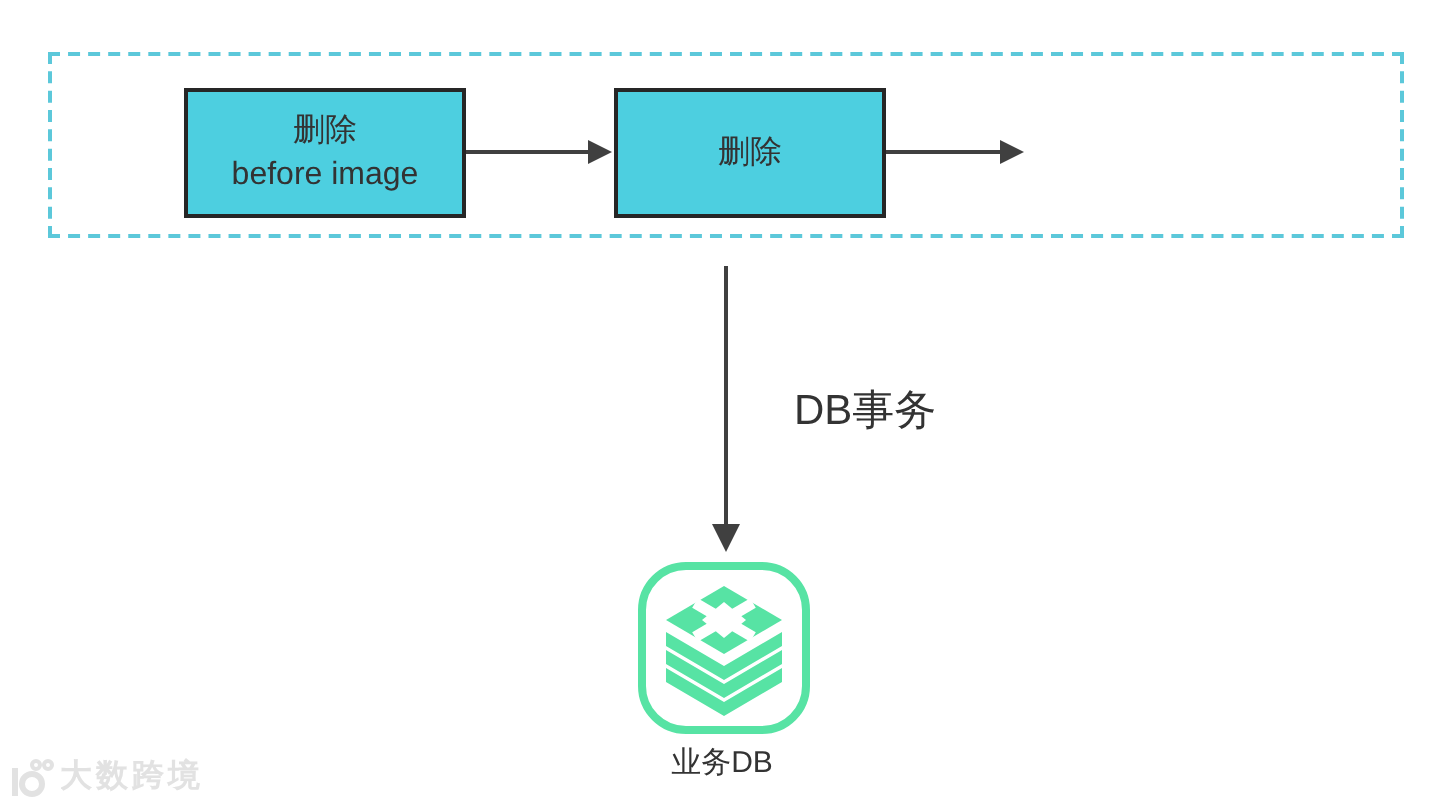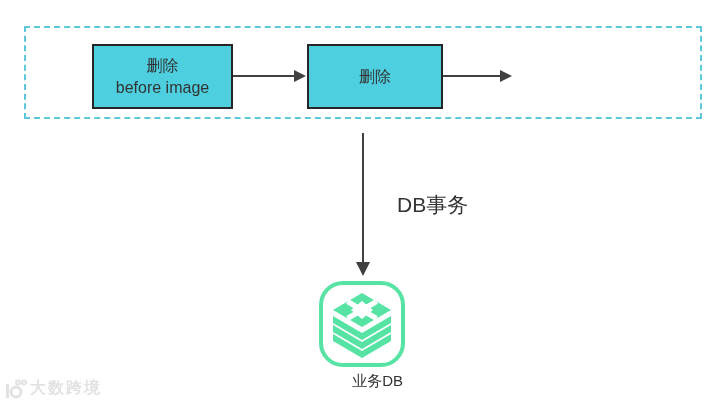--- a/index.html
+++ b/index.html
@@ -72,23 +72,23 @@
     white-space: nowrap;
     margin-left: 24px;
   }
   .db-icon-wrap {
     position: absolute;
     left: 317px; top: 279px;
     width: 90px; height: 90px;
   }
   .db-label {
     position: absolute;
-    left: 293px; top: 372px;
+    left: 306px; top: 372px;
     width: 110px;
-    text-align: right;
+    text-align: center;
     font-size: 15px;
     color: var(--text, #333333);
   }
   .watermark {
     position: absolute;
     left: 5px; top: 378px;
     display: flex;
     align-items: flex-end;
     gap: 3px;
     color: var(--watermark, #e2e2e2);

